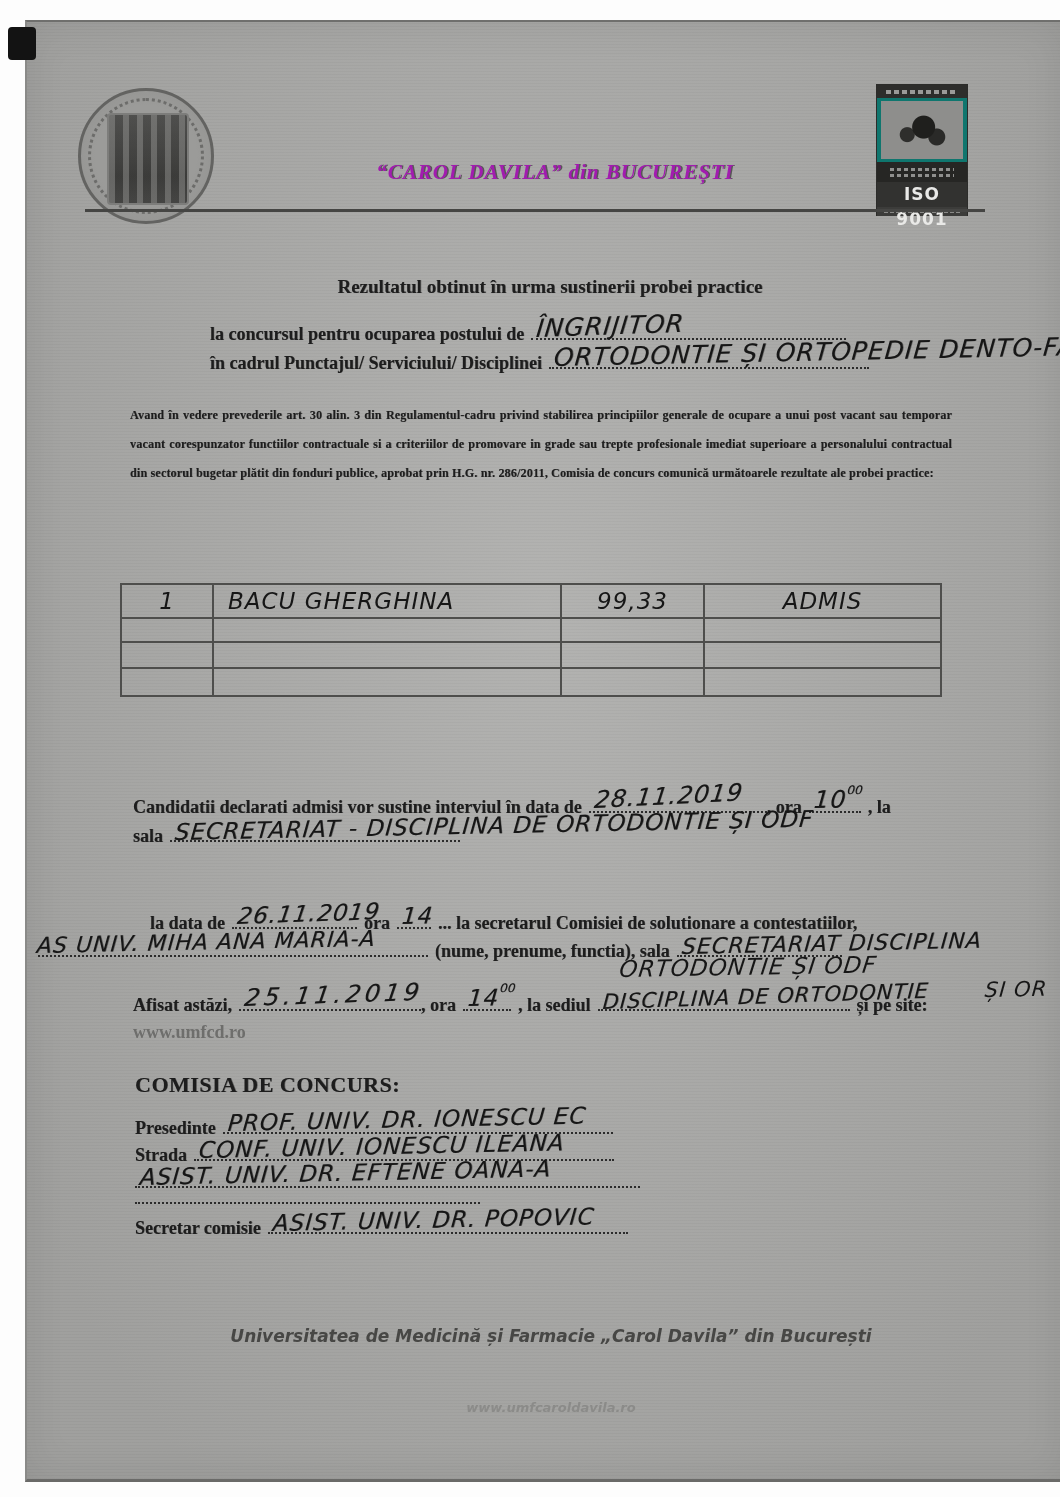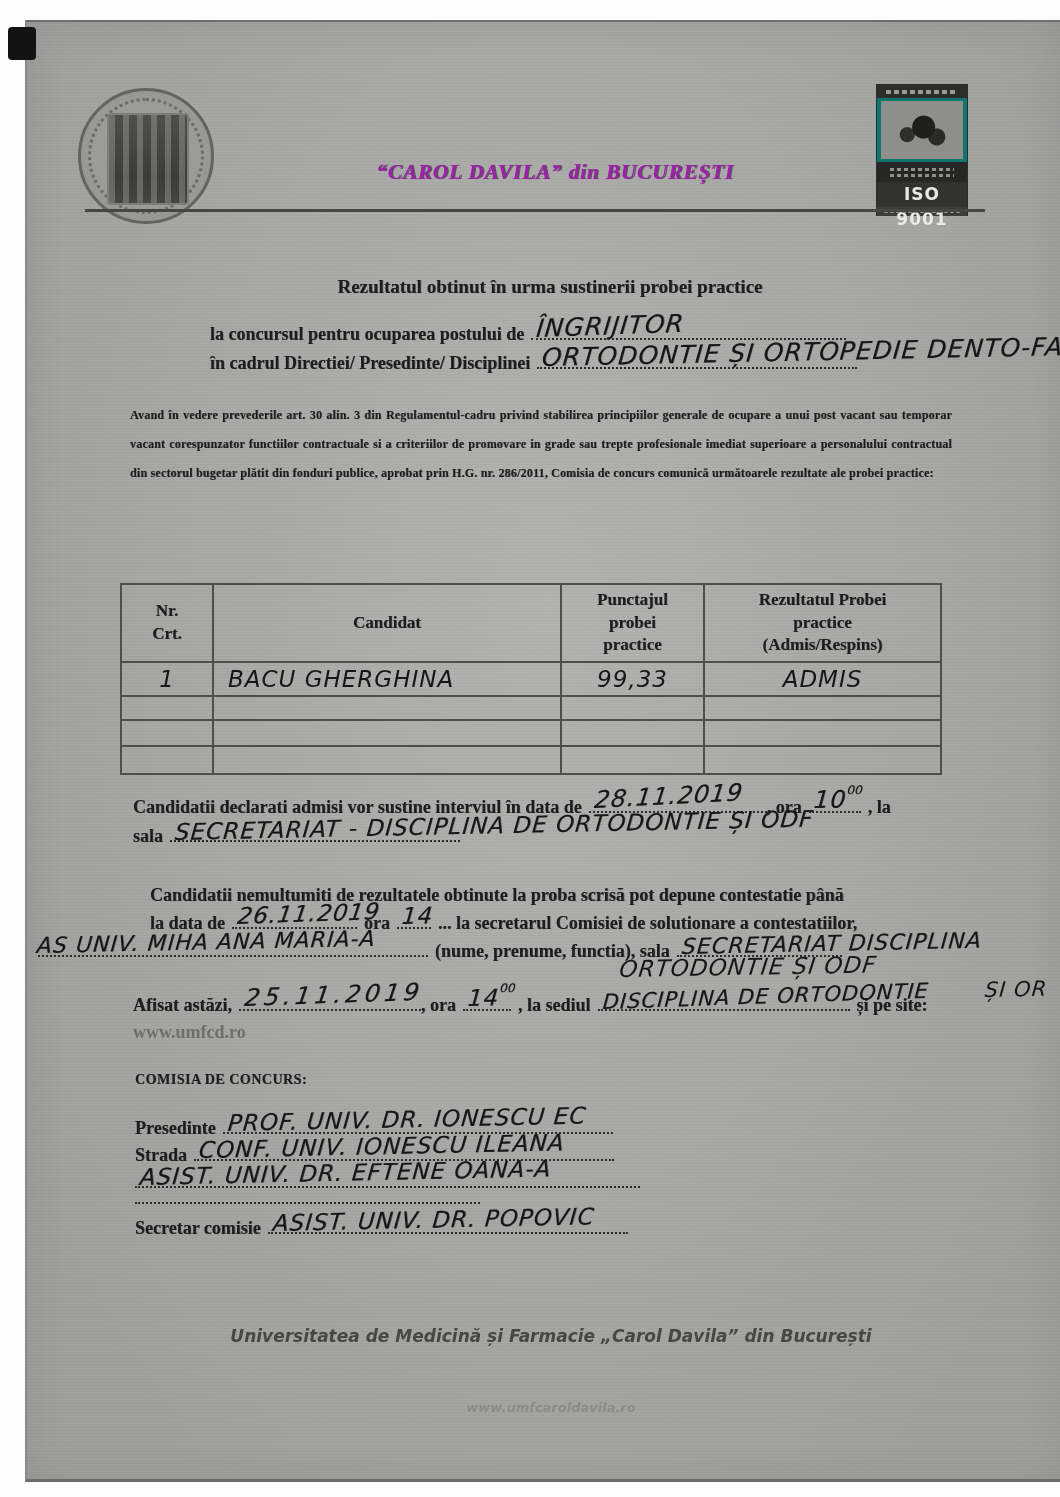--- a/index.html
+++ b/index.html
@@ -122,44 +122,33 @@
 
   <div class="rule"></div>
 
   <div class="doc-title printed">Rezultatul obtinut în urma sustinerii probei practice</div>
 
   <div class="line" style="left:210px;top:324px;">
     <span class="gap-r">la concursul pentru ocuparea postului de</span><span class="dotspan" style="width:315px;"><span class="hand" style="font-size:25px;transform:skewX(-8deg) rotate(-2deg);">ÎNGRIJITOR</span></span>
   </div>
 
   <div class="line" style="left:210px;top:353px;">
-    <span class="gap-r">în cadrul Directiei/ Presedinte/ Disciplinei</span><span class="dotspan" style="width:320px;"><span class="hand" style="font-size:25px;">ORTODONTIE ȘI ORTOPEDIE DENTO-FAC</span></span>
+    <span class="gap-r">în cadrul Punctajul/ Serviciului/ Disciplinei</span><span class="dotspan" style="width:320px;"><span class="hand" style="font-size:25px;">ORTODONTIE ȘI ORTOPEDIE DENTO-FAC</span></span>
   </div>
 
   <div class="para printed">Avand în vedere prevederile art. 30 alin. 3 din Regulamentul-cadru privind stabilirea principiilor generale de ocupare a unui post vacant sau temporar vacant corespunzator functiilor contractuale si a criteriilor de promovare in grade sau trepte profesionale imediat superioare a personalului contractual din sectorul bugetar plătit din fonduri publice, aprobat prin H.G. nr. 286/2011, Comisia de concurs comunică următoarele rezultate ale probei practice:</div>
 
   <table class="results">
     <colgroup>
         <col style="width:92px">
         <col style="width:348px">
         <col style="width:143px">
         <col style="width:237px">
       </colgroup>
     <tbody>
-        <tr class="thead">
-      <th>Nr.
-Crt.</th>
-      <th>Candidat</th>
-      <th>Punctajul
-probei
-practice</th>
-      <th>Rezultatul Probei
-practice
-(Admis/Respins)</th>
-    </tr>
     <tr class="row1">
       <td class="c"><span class="hand">1</span></td>
       <td><span class="hand" style="margin-left:10px;">BACU GHERGHINA</span></td>
       <td class="c"><span class="hand">99,33</span></td>
       <td class="c"><span class="hand">ADMIS</span></td>
     </tr>
     <tr class="row2">
       <td></td>
           <td></td>
           <td></td>
@@ -180,36 +169,35 @@
   </tbody>
     </table>
 
   <div class="line" style="left:133px;top:797px;">
     <span class="gap-r">Candidatii declarati admisi vor sustine interviul în data de</span><span class="dotspan" style="width:178px;"><span class="hand" style="font-size:24px;transform:skewX(-10deg) rotate(-3deg);bottom:-1px;">28.11.2019</span></span><span class="gap-r">, ora</span><span class="dotspan" style="width:52px;"><span class="hand" style="font-size:24px;bottom:-1px;"><span>10</span><sup>00</sup></span></span><span class="gap-l">, la</span>
   </div>
   <div class="line" style="left:133px;top:826px;">
     <span class="gap-r">sala</span><span class="dotspan" style="width:290px;"><span class="hand" style="font-size:23px;bottom:-4px;">SECRETARIAT - DISCIPLINA DE ORTODONTIE ȘI ODF</span></span>
   </div>
 
-  <div class="line" style="left:150px;top:885px;">Candidatii nemultumiti de rezultatele obtinute la proba scrisă pot depune contestatie până</div>
   <div class="line" style="left:150px;top:913px;">
     <span class="gap-r">la data de</span><span class="dotspan" style="width:125px;"><span class="hand" style="font-size:23px;transform:skewX(-10deg) rotate(-2deg);bottom:-1px;">26.11.2019</span></span><span class="gap-l gap-r">ora</span><span class="dotspan" style="width:34px;"><span class="hand" style="font-size:23px;bottom:-1px;">14</span></span><span class="gap-l">... la secretarul Comisiei de solutionare a contestatiilor,</span>
   </div>
   <div class="line" style="left:38px;top:941px;">
     <span class="dotspan" style="width:390px;border-bottom-style:dotted;"><span class="hand" style="font-size:22px;left:-2px;bottom:-2px;">AS UNIV. MIHA ANA MARIA-A</span></span><span class="gap-l gap-r">(nume, prenume, functia), sala</span><span class="dotspan" style="width:165px;"><span class="hand" style="font-size:22px;bottom:-3px;">SECRETARIAT DISCIPLINA</span></span>
   </div>
   <div class="hand" style="position:absolute;left:618px;top:958px;font-size:23px;transform:skewX(-8deg) rotate(-1deg);">ORTODONTIE ȘI ODF</div>
 
   <div class="line" style="left:133px;top:995px;">
     <span class="gap-r">Afisat astăzi,</span><span class="dotspan" style="width:182px;"><span class="hand" style="font-size:24px;transform:skewX(-10deg) rotate(-2deg);bottom:-1px;letter-spacing:4px;">25.11.2019</span></span><span class="gap-r">, ora</span><span class="dotspan" style="width:48px;"><span class="hand" style="font-size:23px;bottom:-1px;"><span>14</span><sup>00</sup></span></span><span class="gap-l gap-r">, la sediul</span><span class="dotspan" style="width:252px;"><span class="hand" style="font-size:21px;bottom:-4px;transform:skewX(-6deg) rotate(-2deg);">DISCIPLINA DE ORTODONTIE</span></span><span class="gap-l">și pe site:</span>
   </div>
   <div class="hand" style="position:absolute;left:984px;top:980px;font-size:21px;">ȘI OR</div>
   <div class="line" style="left:133px;top:1022px;color:#6e6e6c;text-shadow:none;">www.umfcd.ro</div>
 
-  <div class="line" style="left:135px;top:1072px;font-size:14px;letter-spacing:0.5px;">COMISIA DE CONCURS:</div>
+  <div class="line" style="left:135px;top:1072px;font-size:22px;letter-spacing:0.5px;">COMISIA DE CONCURS:</div>
 
   <div class="line" style="left:135px;top:1118px;">
     <span class="gap-r">Presedinte</span><span class="dotspan" style="width:390px;"><span class="hand" style="font-size:23px;bottom:-3px;">PROF. UNIV. DR. IONESCU EC</span></span>
   </div>
   <div class="line" style="left:135px;top:1145px;">
     <span class="gap-r">Strada</span><span class="dotspan" style="width:420px;"><span class="hand" style="font-size:23px;bottom:-3px;">CONF. UNIV. IONESCU ILEANA</span></span>
   </div>
   <div class="line" style="left:135px;top:1172px;">
     <span class="dotspan" style="width:505px;"><span class="hand" style="font-size:23px;bottom:-3px;">ASIST. UNIV. DR. EFTENE OANA-A</span></span>
   </div>

